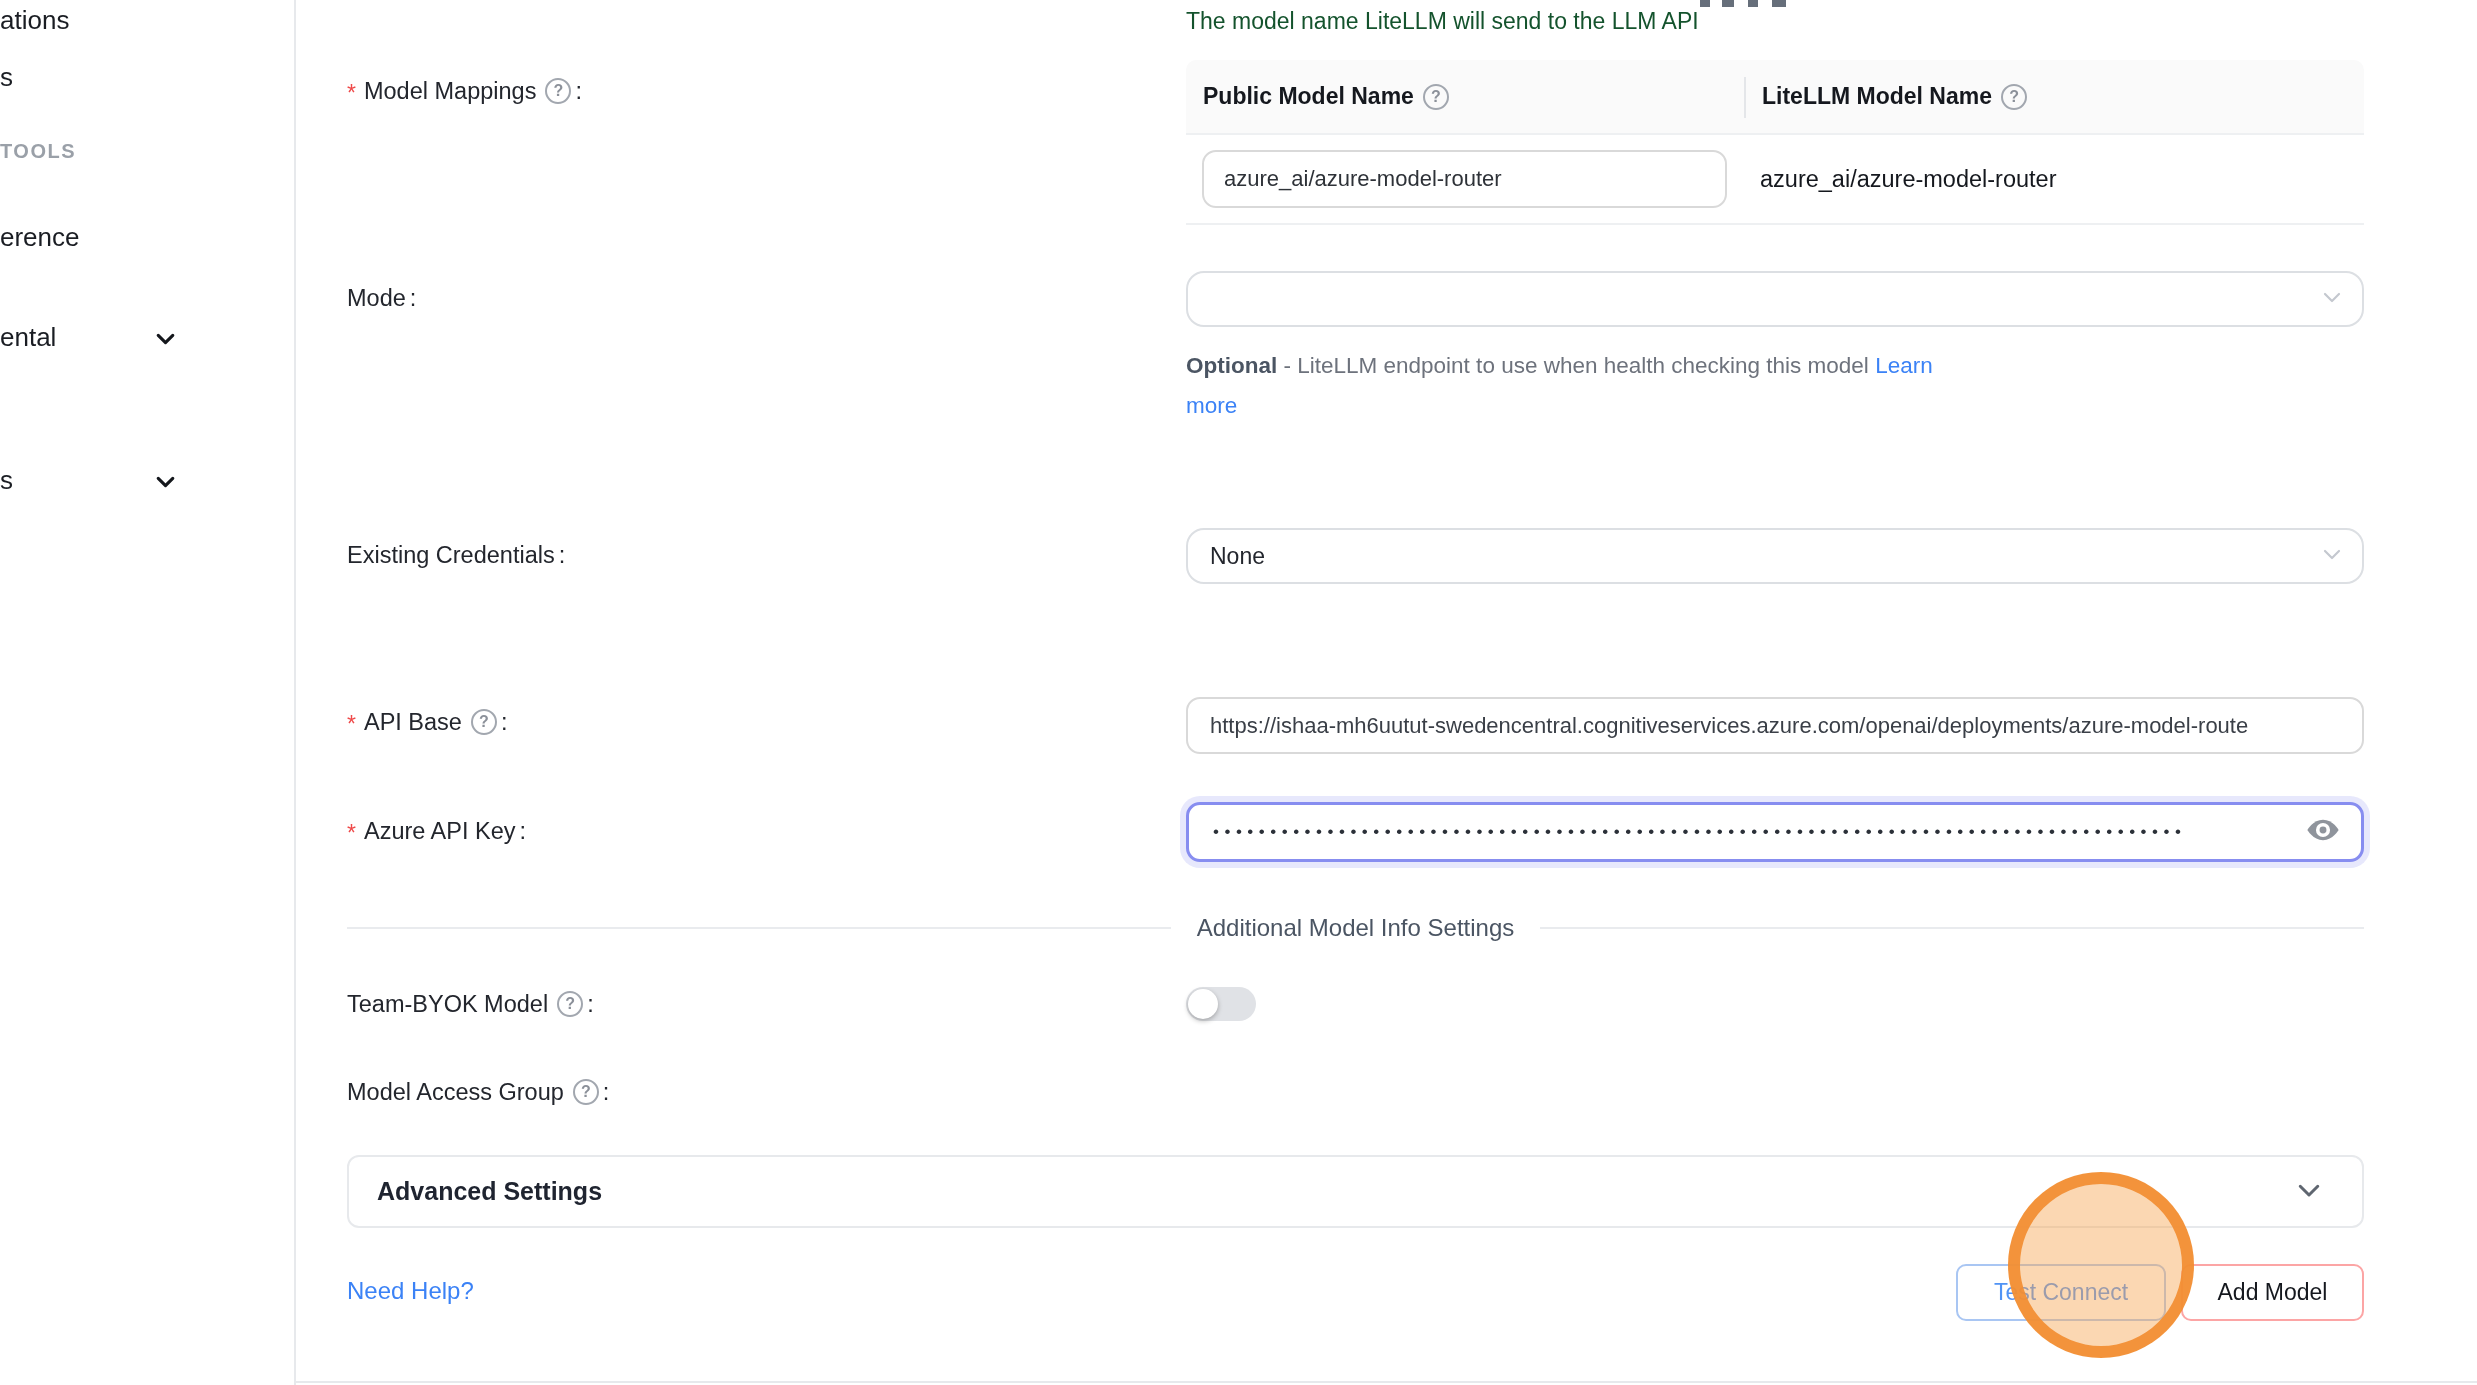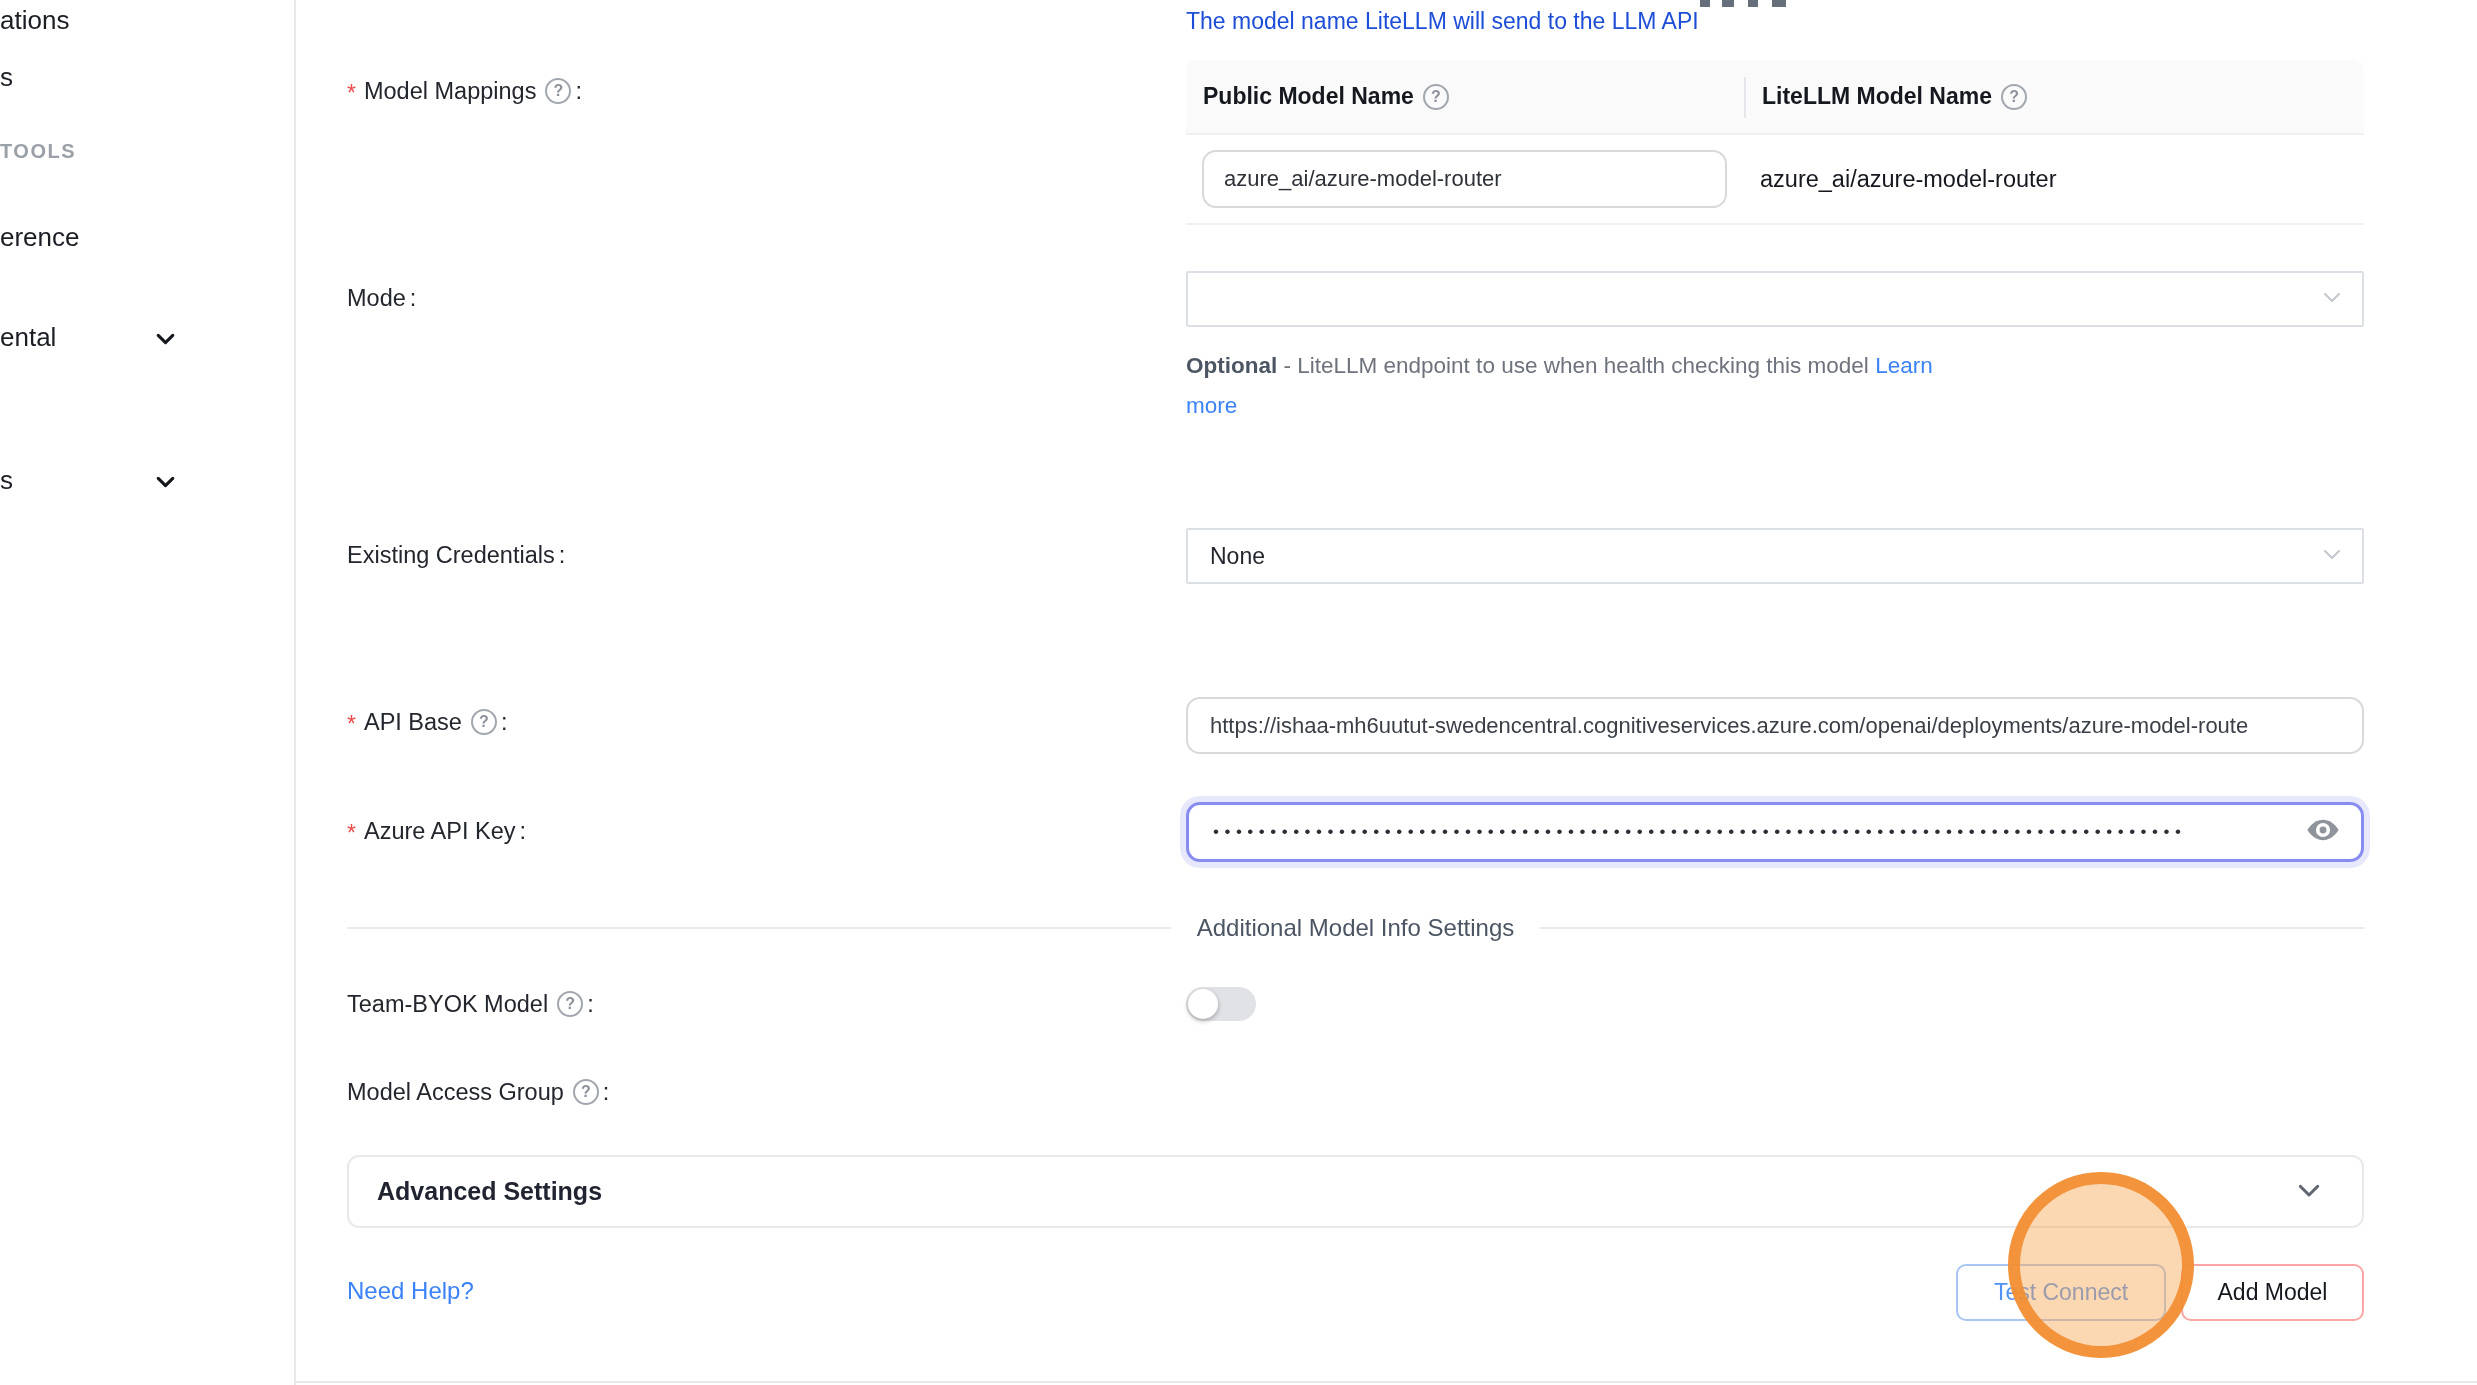--- a/index.html
+++ b/index.html
@@ -13,21 +13,21 @@
   .side-section { position:absolute; left:0; font-size:20px; font-weight:700; color:#9aa0a8;
                   letter-spacing:1.5px; white-space:nowrap; }
   .side-chev { position:absolute; left:152px; }
 
   
   .main { position:absolute; left:296px; top:0; width:2181px; height:1385px; background:#fff; }
   .clip-frag { position:absolute; left:1404px; top:0; width:110px; height:7px; overflow:hidden; }
   .clip-frag i { display:block; height:7px;
       background:linear-gradient(90deg,#4b5563 0 10px,transparent 10px 22px,#4b5563 22px 34px,transparent 34px 48px,#4b5563 48px 58px,transparent 58px 72px,#4b5563 72px 86px,transparent 86px); opacity:.85; }
 
-  .helper-top { position:absolute; left:890px; top:8px; font-size:23px; color:#1d4ed8; }
+  .helper-top { position:absolute; left:890px; top:8px; font-size:23px; color:#14532d; }
 
   .label { position:absolute; left:51px; font-size:23.5px; color:#23262d; white-space:nowrap;
            display:flex; align-items:center; line-height:34px; }
   .req { color:#ef4a4a; margin-right:8px; font-size:23px; position:relative; top:2px; }
   .qicon { display:inline-flex; align-items:center; justify-content:center; width:26px; height:26px;
            border:2px solid #a2a7af; border-radius:50%; color:#8b9099; font-size:16px; font-weight:600;
            margin-left:9px; flex:0 0 auto; }
   .colon { margin-left:4px; }
 
   
@@ -37,21 +37,21 @@
   .th { display:flex; align-items:center; font-size:23px; font-weight:700; color:#15181e; padding-left:17px; }
   .th1 { width:559px; } .th2 { flex:1; }
   .head-div { position:absolute; left:558px; top:17px; height:41px; width:2px; background:#e4e6e9; }
   .map-body { display:flex; height:88px; align-items:center; }
   .map-input { margin-left:16px; width:525px; height:58px; border:2px solid #d9d9d9; border-radius:14px;
                display:flex; align-items:center; padding:0 20px; font-size:22px; color:#2e3238; background:#fff; }
   .map-cell2 { padding-left:33px; font-size:23.5px; font-weight:500; color:#15181e; }
 
   
   .selectbox { position:absolute; left:890px; width:1178px; height:56px; border:2px solid #dcdfe3;
-               border-radius:2px; background:#fff; display:flex; align-items:center; padding:0 22px; }
+               border-radius:18px; background:#fff; display:flex; align-items:center; padding:0 22px; }
   .selectbox .val { font-size:23px; color:#23262d; }
   .selectbox .ph { font-size:23px; color:#c3c8cf; }
   .sel-chev { position:absolute; right:18px; top:50%; transform:translateY(-50%); }
 
   .textinput { position:absolute; left:890px; width:1178px; height:57px; border:2px solid #d9d9d9;
                border-radius:14px; background:#fff; display:flex; align-items:center; padding:0 0 0 22px;
                font-size:22px; color:#3a3f47; white-space:nowrap; overflow:hidden; }
 
   .keyinput { position:absolute; left:890px; top:802px; width:1178px; height:60px; border:3px solid #878df0;
               border-radius:14px; background:#fff; box-shadow:0 0 0 6px rgba(135,141,240,.20);

